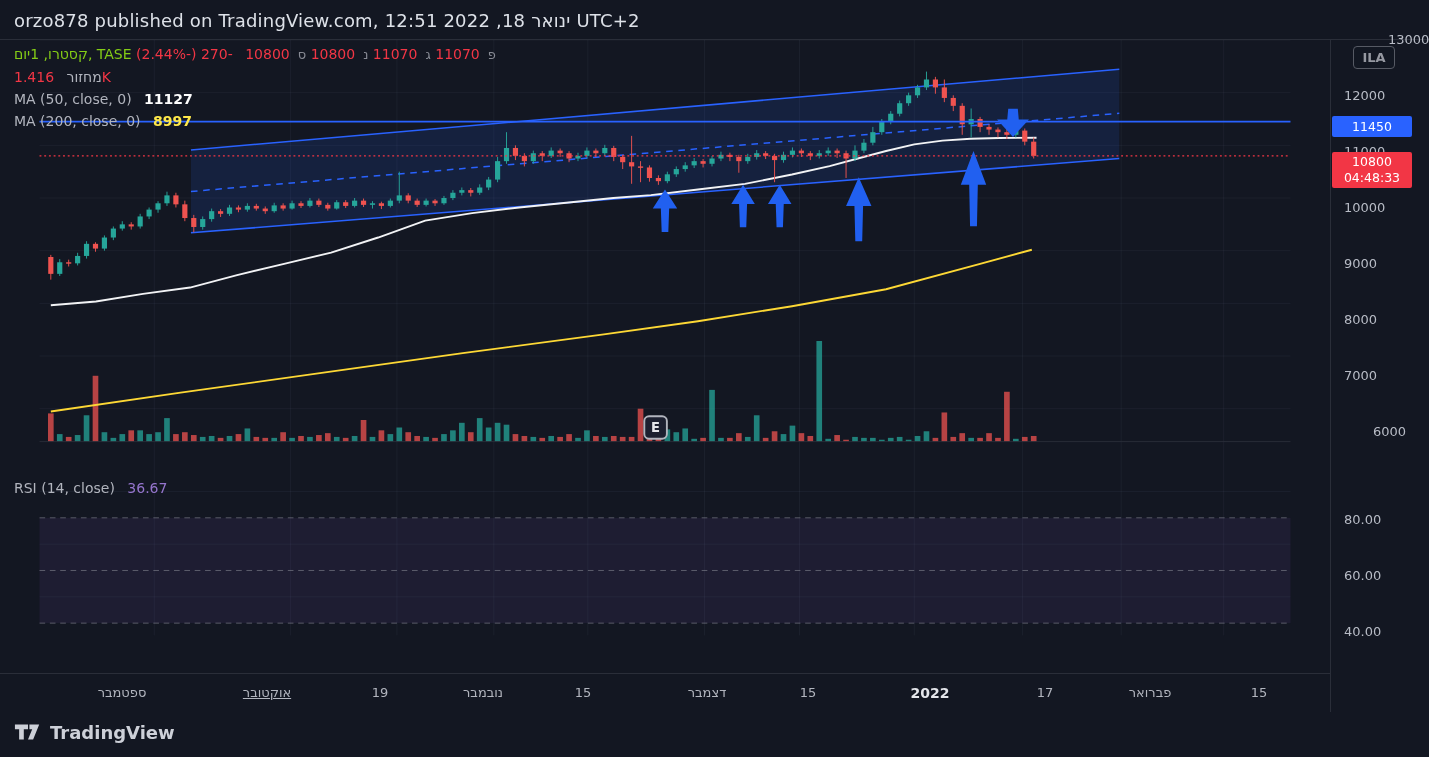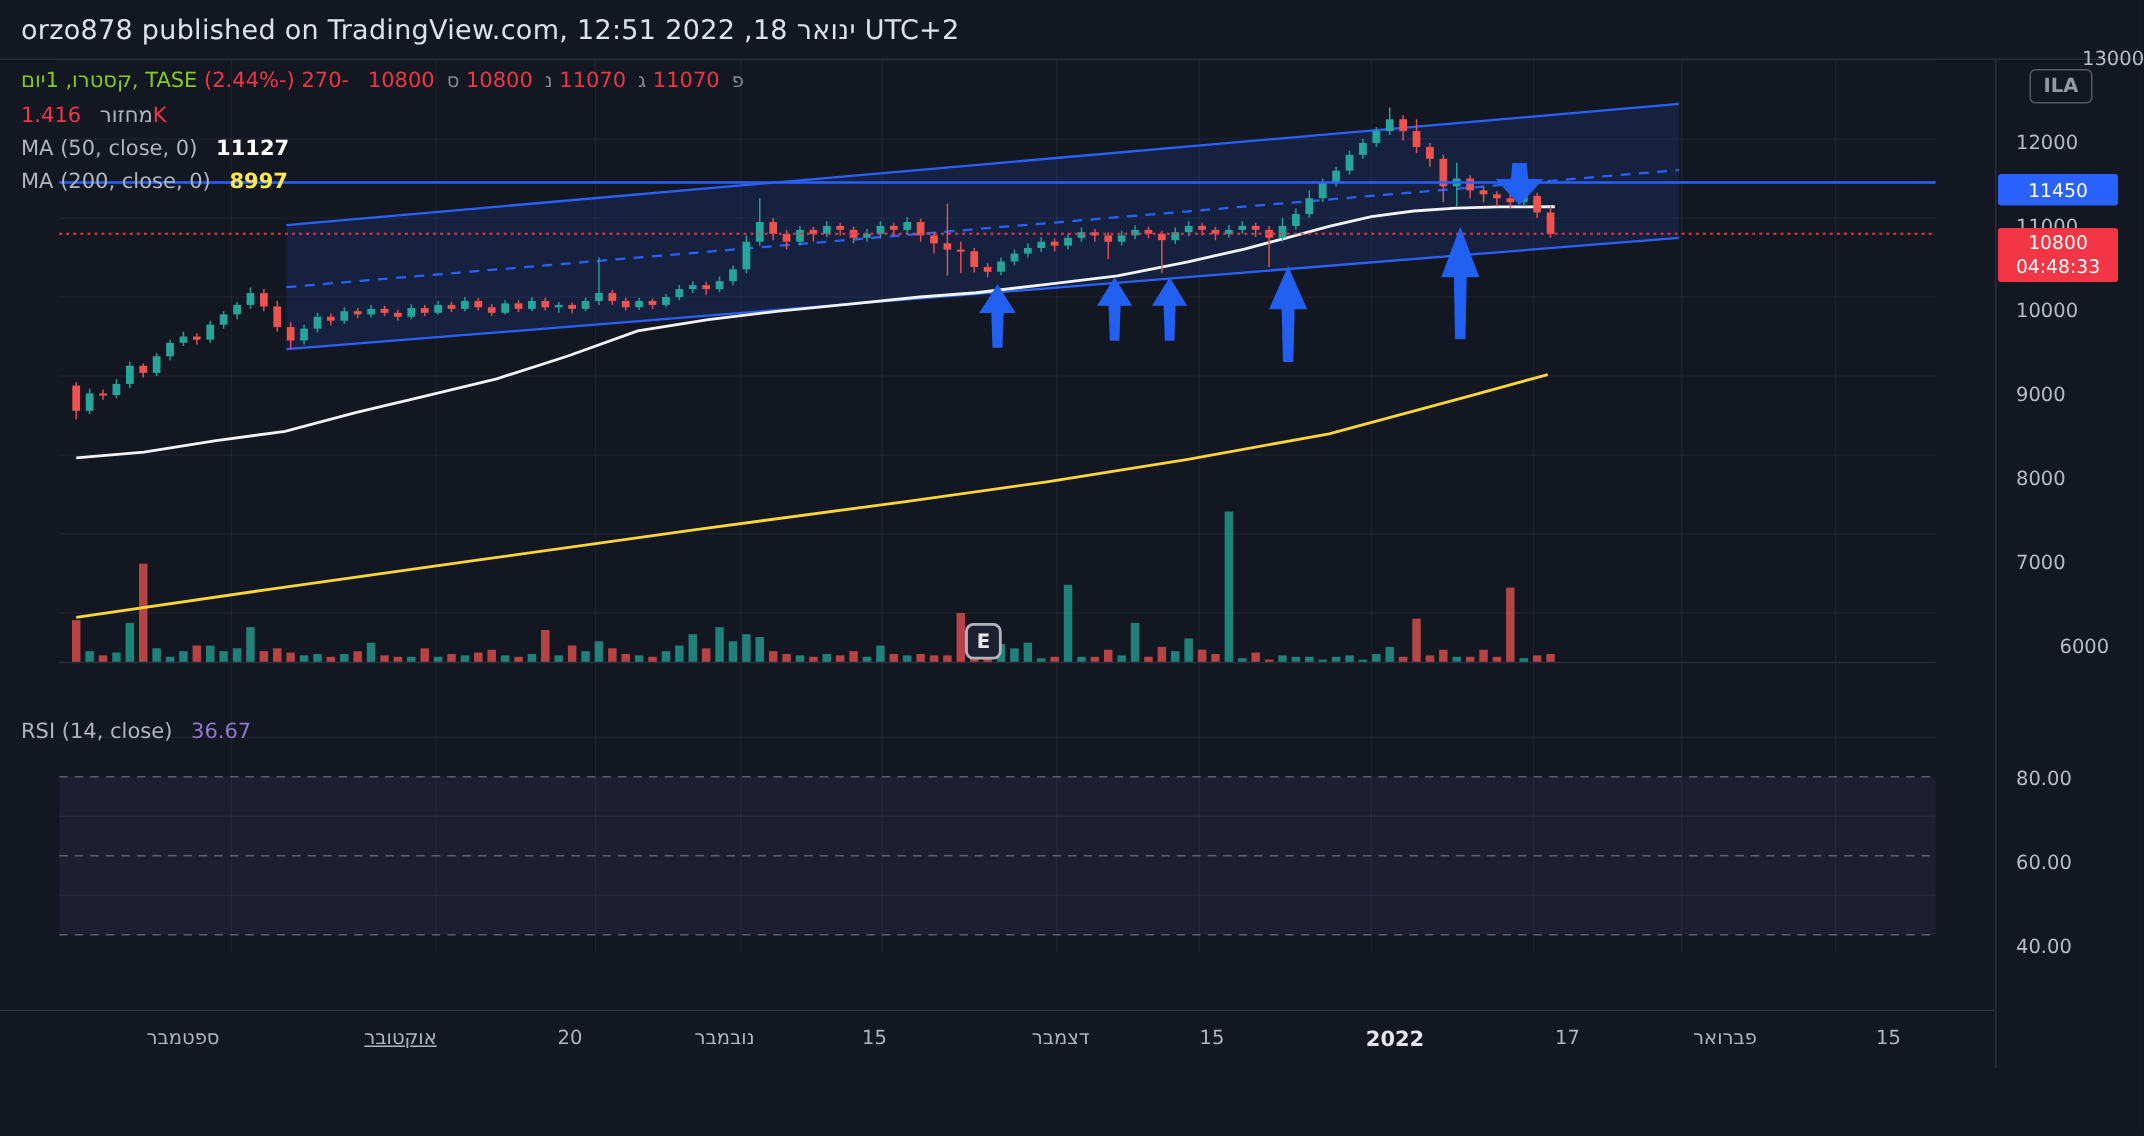--- a/index.html
+++ b/index.html
@@ -478,25 +478,34 @@
   </div>
   <div class="badge badge-red" id="badge-red" style="top: 112.2px;">
     <div>10800</div>
     <div>04:48:33</div>
   </div>
 </div>
 
 <div class="time-axis" id="time-axis">
       <div class="tlabel" style="left: 122px;">ספטמבר</div>
       <div class="tlabel" style="left: 267px; text-decoration: underline;">אוקטובר</div>
-      <div class="tlabel" style="left: 380px;">20</div>
+      <div class="tlabel" style="left: 380px;">19</div>
       <div class="tlabel" style="left: 483px;">נובמבר</div>
       <div class="tlabel" style="left: 583px;">15</div>
       <div class="tlabel" style="left: 707px;">דצמבר</div>
       <div class="tlabel" style="left: 808px;">15</div>
       <div class="tlabel big" style="left: 930px;">2022</div>
       <div class="tlabel" style="left: 1045px;">17</div>
       <div class="tlabel" style="left: 1150px;">פברואר</div>
       <div class="tlabel" style="left: 1259px;">15</div>
     </div>
 
+<div class="footer">
+  <div class="brand">
+    <svg width="28" height="26" viewBox="0 0 30 26">
+      <polygon points="1,5 15,5 15,10 10.5,10 10.5,21 5.5,21 5.5,10 1,10" fill="#cdd0d8"></polygon>
+      <polygon points="16.5,5 27,5 20.5,21 15,21 19.5,10 16.5,10" fill="#cdd0d8"></polygon>
+    </svg>
+    <span>TradingView</span>
+  </div>
+</div>
 
 </div>
 
 </body></html>

